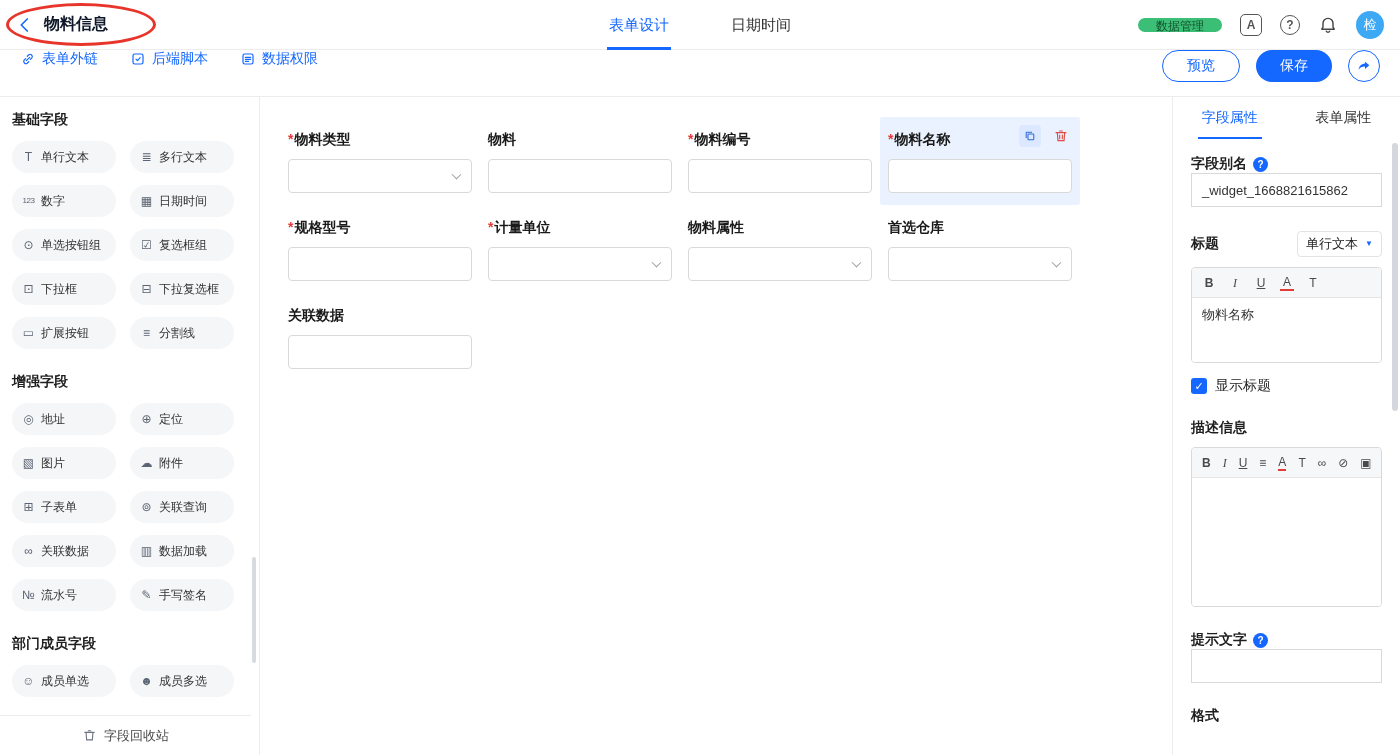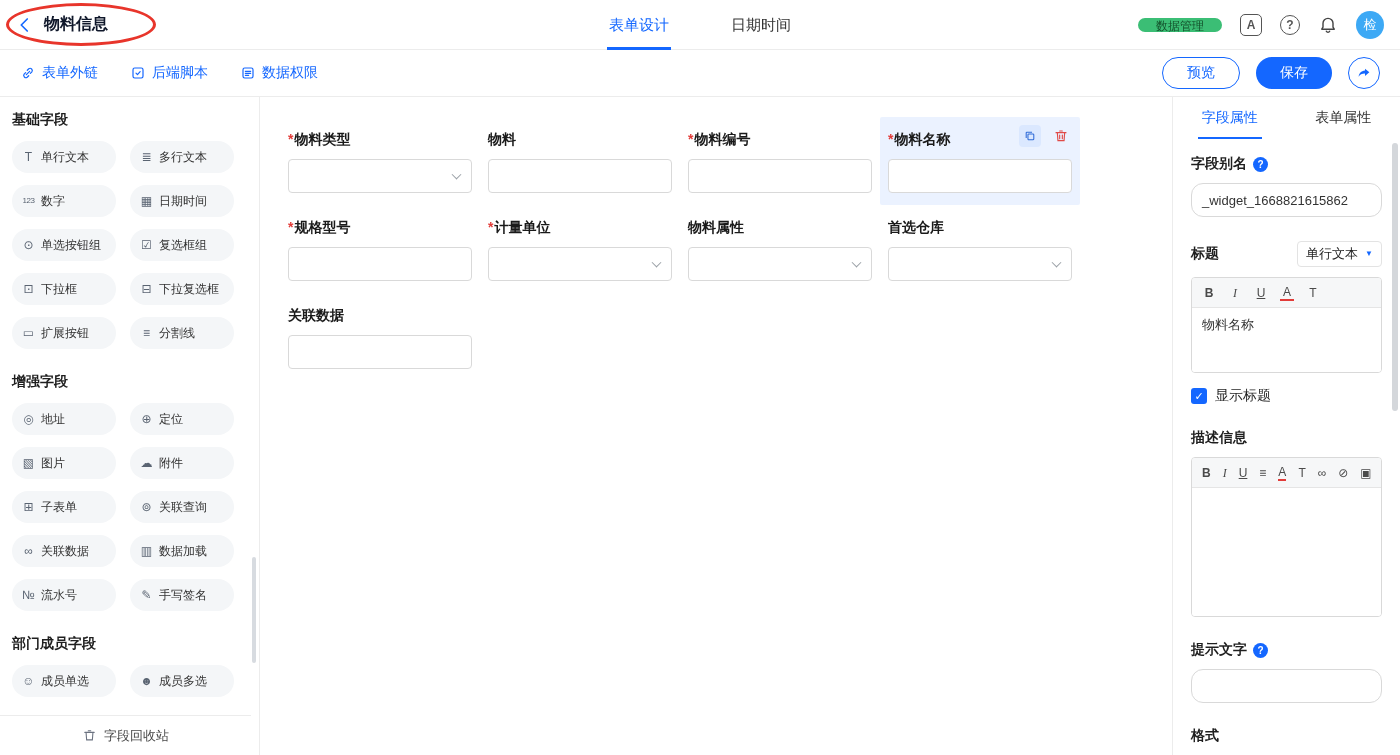--- a/index.html
+++ b/index.html
@@ -19,21 +19,21 @@
   .htab.active{color:var(--accent,#1467ff);font-weight:500}
   .htab.active::after{content:"";position:absolute;left:0;right:0;bottom:0;height:3px;background:var(--accent,#1467ff)}
   .tb-right{margin-left:auto;display:flex;align-items:center;gap:18px}
   .green-pill{background:var(--green,#3bbe75);color:#14532d;border:none;border-radius:16px;height:14px;padding:0 18px;font-size:12px;cursor:pointer;font-family:inherit}
   .hicon{display:flex;align-items:center;justify-content:center;color:#4a4a4a;cursor:pointer}
   .translate-box{width:22px;height:22px;border:1.6px solid #555;border-radius:5px;display:flex;align-items:center;justify-content:center;font-size:12px;font-weight:700;color:#555}
   .help-circle{width:20px;height:20px;border:1.6px solid #555;border-radius:50%;display:flex;align-items:center;justify-content:center;font-size:12px;font-weight:700;color:#555}
   .avatar{width:28px;height:28px;border-radius:50%;background:var(--avatar,#3da9f5);color:#fff;display:flex;align-items:center;justify-content:center;font-size:13px;cursor:pointer}
 
   
-  .subbar{height:47px;border-bottom:1px solid #ececec;display:flex;align-items:center;padding:0 20px;background:#fff}
+  .subbar{height:47px;border-bottom:1px solid #ececec;display:flex;align-items:flex-start;padding:0 20px;background:#fff}
   .sb-links{display:flex;gap:32px}
   .sb-link{display:flex;align-items:center;gap:6px;color:var(--accent,#1467ff);font-size:14px;cursor:pointer}
   .sb-link svg{width:16px;height:16px}
   .sb-actions{margin-left:auto;display:flex;align-items:center;gap:16px}
   .btn-preview{height:32px;padding:0 24px;border-radius:16px;border:1px solid var(--accent,#1467ff);color:var(--accent,#1467ff);background:#fff;font-size:14px;cursor:pointer;font-family:inherit}
   .btn-save{height:32px;padding:0 24px;border-radius:16px;border:none;color:#fff;background:var(--accent,#1467ff);font-size:14px;cursor:pointer;font-family:inherit}
   .btn-share{width:32px;height:32px;border-radius:50%;border:1px solid var(--accent,#1467ff);background:#fff;display:flex;align-items:center;justify-content:center;color:var(--accent,#1467ff);cursor:pointer}
 
   
   .main{display:flex;height:658px;position:relative;background:#fff}
@@ -68,21 +68,21 @@
   .ptabs{height:42px;display:flex}
   .ptab{flex:1;display:flex;align-items:center;justify-content:center;font-size:14px;color:#333;cursor:pointer;position:relative}
   .ptab.active{color:var(--accent,#1467ff);font-weight:500}
   .ptab.active::after{content:"";position:absolute;bottom:0;left:50%;transform:translateX(-50%);width:64px;height:2.5px;background:var(--accent,#1467ff)}
   .pbody{padding:16px 18px 0}
   .prow{display:flex;align-items:center;gap:6px;margin-top:24px}
   .prow.first{margin-top:0}
   .prow.spread{justify-content:space-between}
   .plabel{font-size:14px;font-weight:600;color:#1f1f1f}
   .qmark{width:15px;height:15px;border-radius:50%;background:var(--accent,#1467ff);color:#fff;font-size:10px;font-weight:700;display:flex;align-items:center;justify-content:center;cursor:pointer;flex:none}
-  .pinput{height:34px;border:1px solid #d9d9d9;border-radius:12px;margin-top:10px;display:flex;align-items:center;padding:0 10px;font-size:13px;color:#333;background:#fff;cursor:text}
+  .pinput{height:34px;border:1px solid #d9d9d9;border-radius:0;display:flex;align-items:center;padding:0 10px;font-size:13px;color:#333;background:#fff;cursor:text}
   .mini-select{height:26px;border:1px solid #e3e3e3;border-radius:4px;display:flex;align-items:center;gap:7px;padding:0 8px;font-size:13px;color:#1f1f1f;background:#fff;cursor:pointer}
   .mini-caret{font-size:8px;color:var(--accent,#1467ff);line-height:1}
   .editor{margin-top:10px;border:1px solid #d9d9d9;border-radius:4px;overflow:hidden}
   .etoolbar{height:30px;background:#f6f7f8;border-bottom:1px solid #e5e5e5;display:flex;align-items:center;padding:0 10px;gap:12px}
   .eicon{font-size:12px;color:#4a4a4a;width:14px;text-align:center;cursor:pointer;line-height:14px}
   .eicon-bold{font-weight:700}
   .eicon-italic{font-style:italic;font-family:"Liberation Serif","DejaVu Serif",serif}
   .eicon-underline{text-decoration:underline}
   .eicon-font-color{border-bottom:2px solid #e23c39}
   .econtent{min-height:64px;padding:8px 10px;font-size:13px;color:#333;background:#fff;cursor:text}

